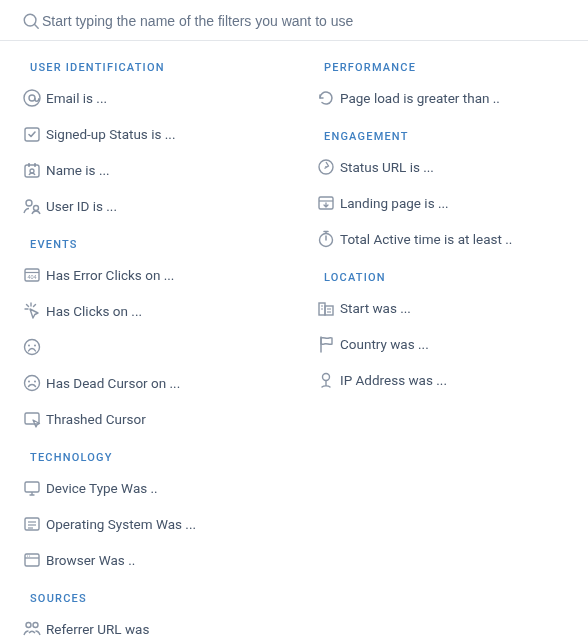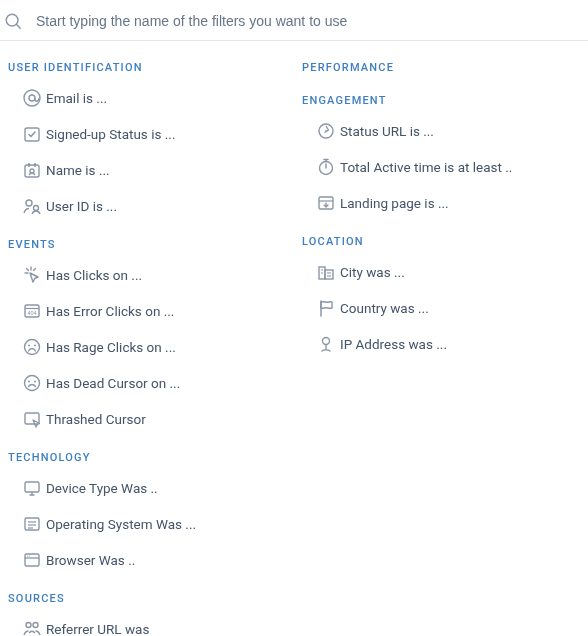--- a/index.html
+++ b/index.html
@@ -8,44 +8,44 @@
     padding: 0;
     font-family: -apple-system, BlinkMacSystemFont, "Segoe UI", Roboto, sans-serif;
     background: #fff;
     color: #3a4a5f;
     width: 588px;
     height: 636px;
   }
   .search-bar {
     display: flex;
     align-items: center;
-    padding: 12px 22px 10px 4px;
+    padding: 12px 22px 10px 22px;
     border-bottom: 1px solid #e3e6ea;
-    gap: 12px;
+    gap: 0;
   }
   .search-bar .icon svg { width: 18px; height: 18px; display: block; }
   .search-bar input {
     border: none;
     outline: none;
     font-size: 14px;
     color: #3a4a5f;
     width: 100%;
     background: transparent;
   }
   .search-bar input::placeholder { color: #677589; }
   .columns {
     display: flex;
     padding: 6px 0 0 0;
   }
   .col { flex: 1; min-width: 0; }
   .section-header {
     font-size: 11px;
     letter-spacing: 1.2px;
     color: #3e7fc1;
-    padding: 14px 22px 6px 8px;
+    padding: 14px 22px 6px 30px;
     font-weight: 500;
   }
   .filter-row {
     display: flex;
     align-items: center;
     gap: 4px;
     padding: 8px 22px 8px 22px;
     cursor: pointer;
     font-size: 13.5px;
     color: #455469;
@@ -234,40 +234,39 @@
           <svg viewBox="0 0 20 20">
             <use href="#i-userid"></use>
           </svg>
         </span>
         <span>User ID is ...</span>
       </div>
       <div class="section-header">EVENTS</div>
       <div class="filter-row">
         <span class="icon">
           <svg viewBox="0 0 20 20">
+            <use href="#i-error"></use>
+          </svg>
+        </span>
+        <span>Has Error Clicks on ...</span>
+      </div>
+      <div class="filter-row">
+        <span class="icon">
+          <svg viewBox="0 0 20 20">
             <use href="#i-clicks"></use>
           </svg>
         </span>
         <span>Has Clicks on ...</span>
       </div>
       <div class="filter-row">
         <span class="icon">
           <svg viewBox="0 0 20 20">
-            <use href="#i-error"></use>
-          </svg>
-        </span>
-        <span>Has Error Clicks on ...</span>
-      </div>
-      <div class="filter-row">
-        <span class="icon">
-          <svg viewBox="0 0 20 20">
             <use href="#i-rage"></use>
           </svg>
         </span>
-        <span>Has Rage Clicks on ...</span>
       </div>
       <div class="filter-row">
         <span class="icon">
           <svg viewBox="0 0 20 20">
             <use href="#i-dead"></use>
           </svg>
         </span>
         <span>Has Dead Cursor on ...</span>
       </div>
       <div class="filter-row">
@@ -308,53 +307,61 @@
         <span class="icon">
           <svg viewBox="0 0 20 20">
             <use href="#i-referrer"></use>
           </svg>
         </span>
         <span>Referrer URL was</span>
       </div>
     </div>
   <div class="col" id="right-col">
       <div class="section-header">PERFORMANCE</div>
+      <div class="filter-row">
+        <span class="icon">
+          <svg viewBox="0 0 20 20">
+            <use href="#i-load"></use>
+          </svg>
+        </span>
+        <span>Page load is greater than ..</span>
+      </div>
       <div class="section-header">ENGAGEMENT</div>
       <div class="filter-row">
         <span class="icon">
           <svg viewBox="0 0 20 20">
             <use href="#i-visited"></use>
           </svg>
         </span>
         <span>Status URL is ...</span>
       </div>
       <div class="filter-row">
         <span class="icon">
           <svg viewBox="0 0 20 20">
+            <use href="#i-landing"></use>
+          </svg>
+        </span>
+        <span>Landing page is ...</span>
+      </div>
+      <div class="filter-row">
+        <span class="icon">
+          <svg viewBox="0 0 20 20">
             <use href="#i-stopwatch"></use>
           </svg>
         </span>
         <span>Total Active time is at least ..</span>
       </div>
-      <div class="filter-row">
-        <span class="icon">
-          <svg viewBox="0 0 20 20">
-            <use href="#i-landing"></use>
-          </svg>
-        </span>
-        <span>Landing page is ...</span>
-      </div>
       <div class="section-header">LOCATION</div>
       <div class="filter-row">
         <span class="icon">
           <svg viewBox="0 0 20 20">
             <use href="#i-city"></use>
           </svg>
         </span>
-        <span>City was ...</span>
+        <span>Start was ...</span>
       </div>
       <div class="filter-row">
         <span class="icon">
           <svg viewBox="0 0 20 20">
             <use href="#i-flag"></use>
           </svg>
         </span>
         <span>Country was ...</span>
       </div>
       <div class="filter-row">

